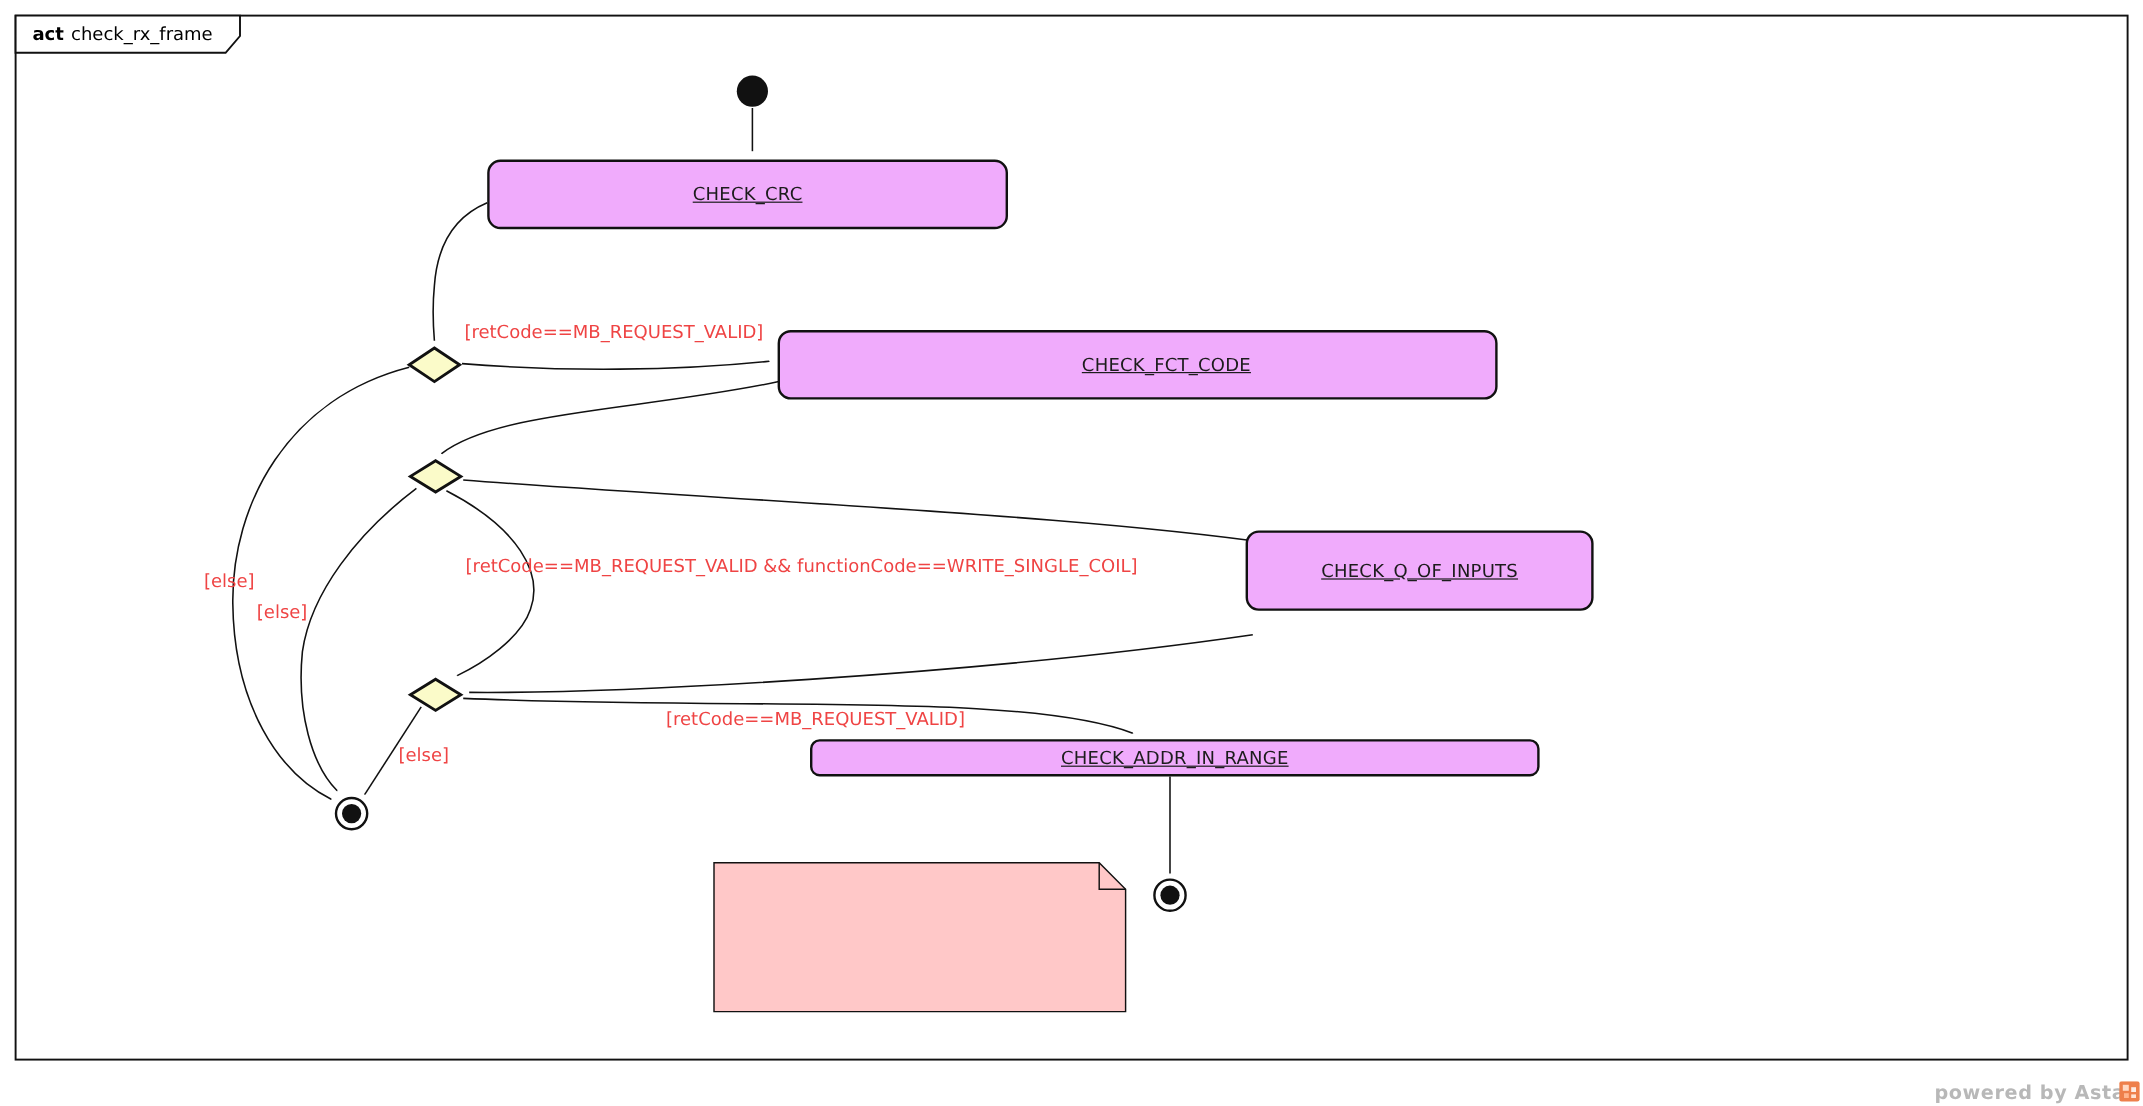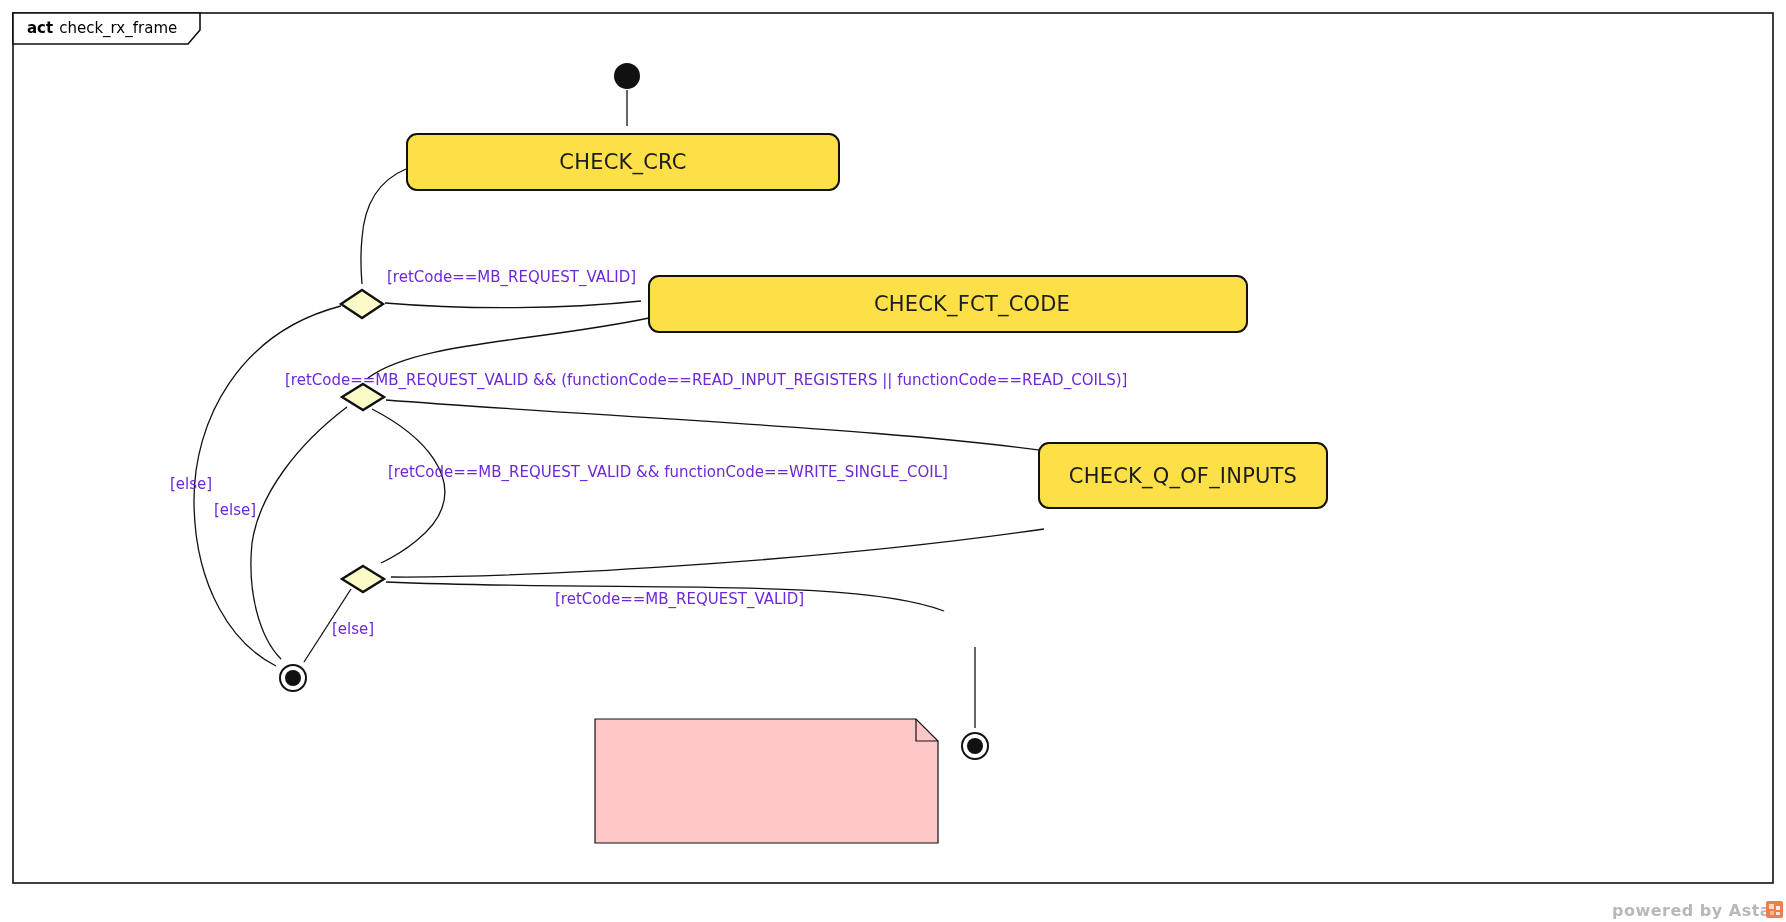--- a/index.html
+++ b/index.html
@@ -4,26 +4,26 @@
 <style>
   html,body { margin:0; padding:0; background:#ffffff; }
   .stage {
     position:relative; width:1786px; height:922px;
     font-family:"DejaVu Sans","Liberation Sans",sans-serif;
     color:#111; overflow:hidden; background:#ffffff;
   }
   svg.layer { position:absolute; left:0; top:0; }
   .action-node {
     position:absolute; box-sizing:border-box;
-    background:#fde047; border:2.2px solid #111; border-radius:11px;
+    background:#f0abfc; border:2.2px solid #111; border-radius:11px;
     display:flex; align-items:center; justify-content:center;
-    font-size:21px; letter-spacing:0.2px; color:#1c1c1c;
+    font-size:15px; letter-spacing:0.2px; color:#1c1c1c;text-decoration:underline;
   }
   .guard-label {
-    position:absolute; white-space:nowrap; font-size:15px; color:#6d28d9;
+    position:absolute; white-space:nowrap; font-size:15px; color:#ef4444;
   }
   .frame-title {
     position:absolute; left:27px; top:19px; font-size:15px; white-space:nowrap; color:#000;
   }
   .frame-title .kw { font-weight:bold; margin-right:6px; }
   .note-text {
     position:absolute; left:601px; top:722px; width:330px;
     font-size:14px; line-height:18.6px; color:#1c1c1c;
   }
   .note-text div { min-height:18.6px; white-space:pre; }
@@ -85,23 +85,25 @@
 
   <div class="action-node" style="left:406px; top:133px; width:434px; height:58px;">
     <span>CHECK_CRC</span>
   </div>
   <div class="action-node" style="left:648px; top:275px; width:600px; height:58px;padding-left:48px;">
     <span>CHECK_FCT_CODE</span>
   </div>
   <div class="action-node" style="left:1038px; top:442px; width:290px; height:67px;text-align:right;">
     <span>CHECK_Q_OF_INPUTS</span>
   </div>
+  <div class="action-node" style="left:675px; top:616px; width:608px; height:31px; border-radius:8px;">
+    <span>CHECK_ADDR_IN_RANGE</span>
+  </div>
 
   <div class="guard-label" style="left:387px; top:268px;">[retCode==MB_REQUEST_VALID]</div>
-  <div class="guard-label" style="left:285px; top:371px;">[retCode==MB_REQUEST_VALID &amp;&amp; (functionCode==READ_INPUT_REGISTERS || functionCode==READ_COILS)]</div>
   <div class="guard-label" style="left:372px; top:463px;margin-left:16px;">[retCode==MB_REQUEST_VALID &amp;&amp; functionCode==WRITE_SINGLE_COIL]</div>
   <div class="guard-label" style="left:555px; top:590px;">[retCode==MB_REQUEST_VALID]</div>
   <div class="guard-label" style="left:170px; top:475px;">[else]</div>
   <div class="guard-label" style="left:214px; top:501px;">[else]</div>
   <div class="guard-label" style="left:332px; top:620px;">[else]</div>
 
 
   <div class="watermark">powered by Astah</div>
   <svg class="layer" style="left:1766px; top:901px;" width="18" height="18" viewBox="0 0 18 18">
     <rect x="0" y="0" width="17" height="17" rx="2" fill="#ee7f4b"></rect>

